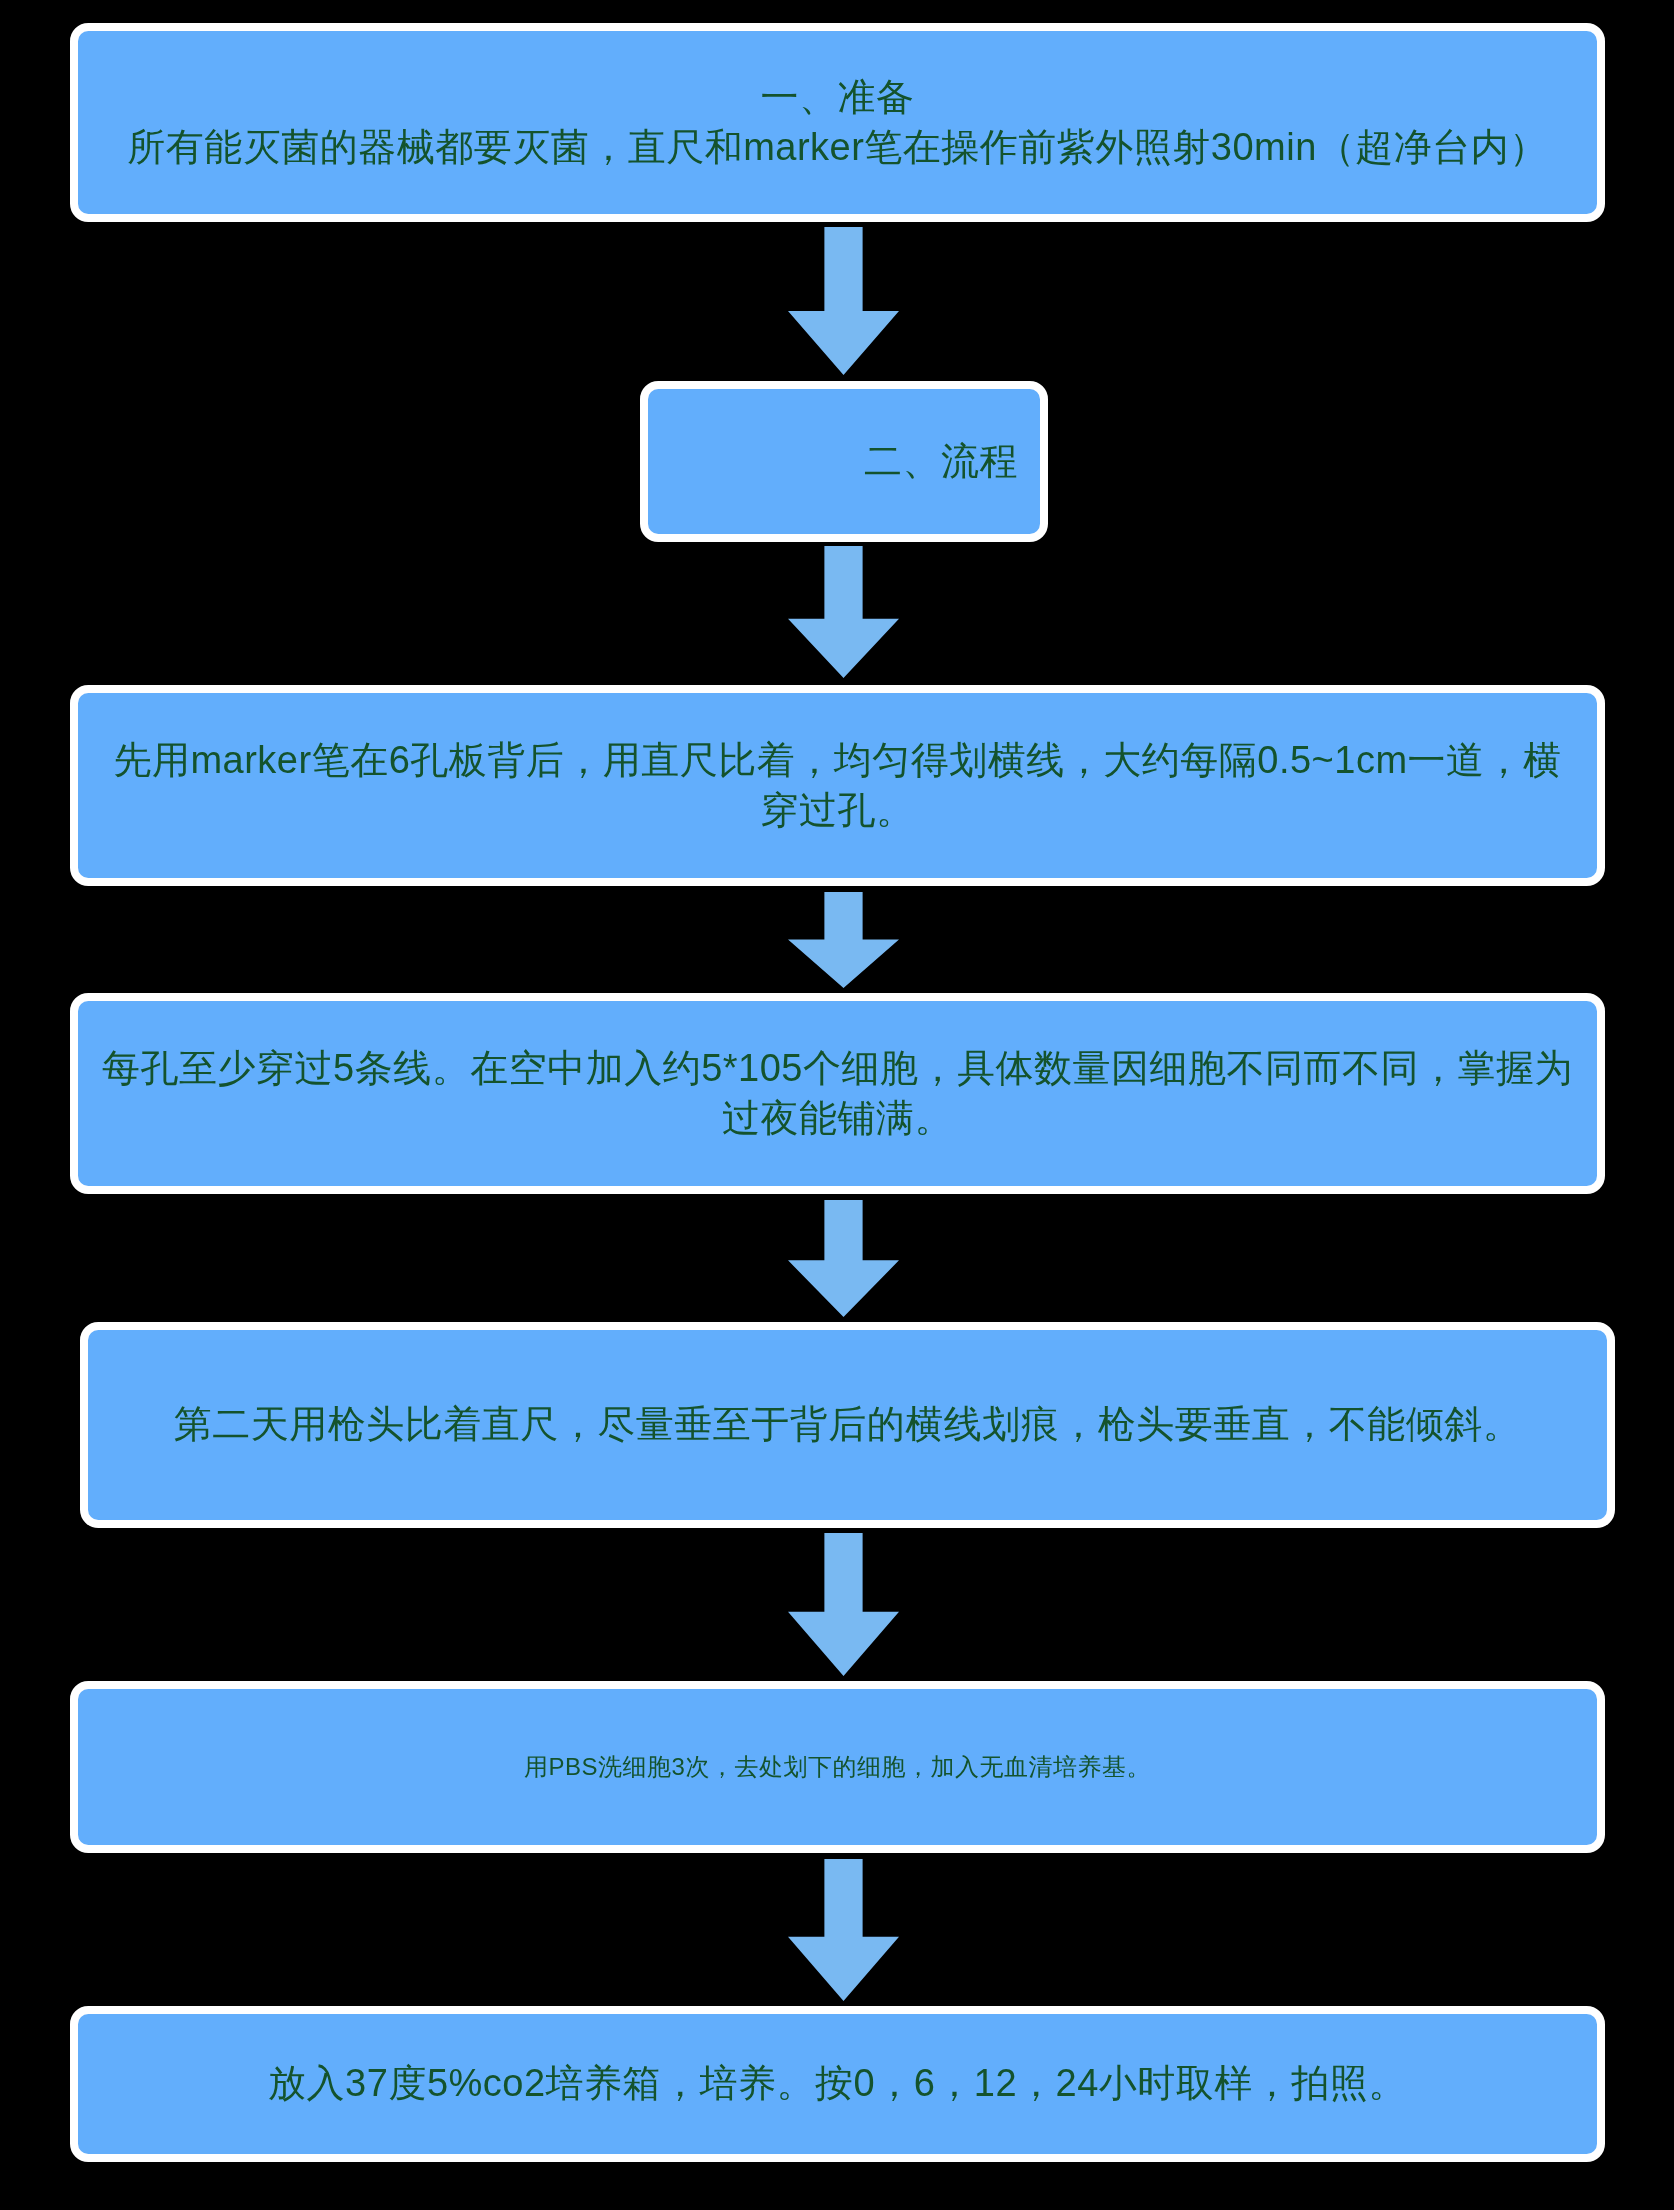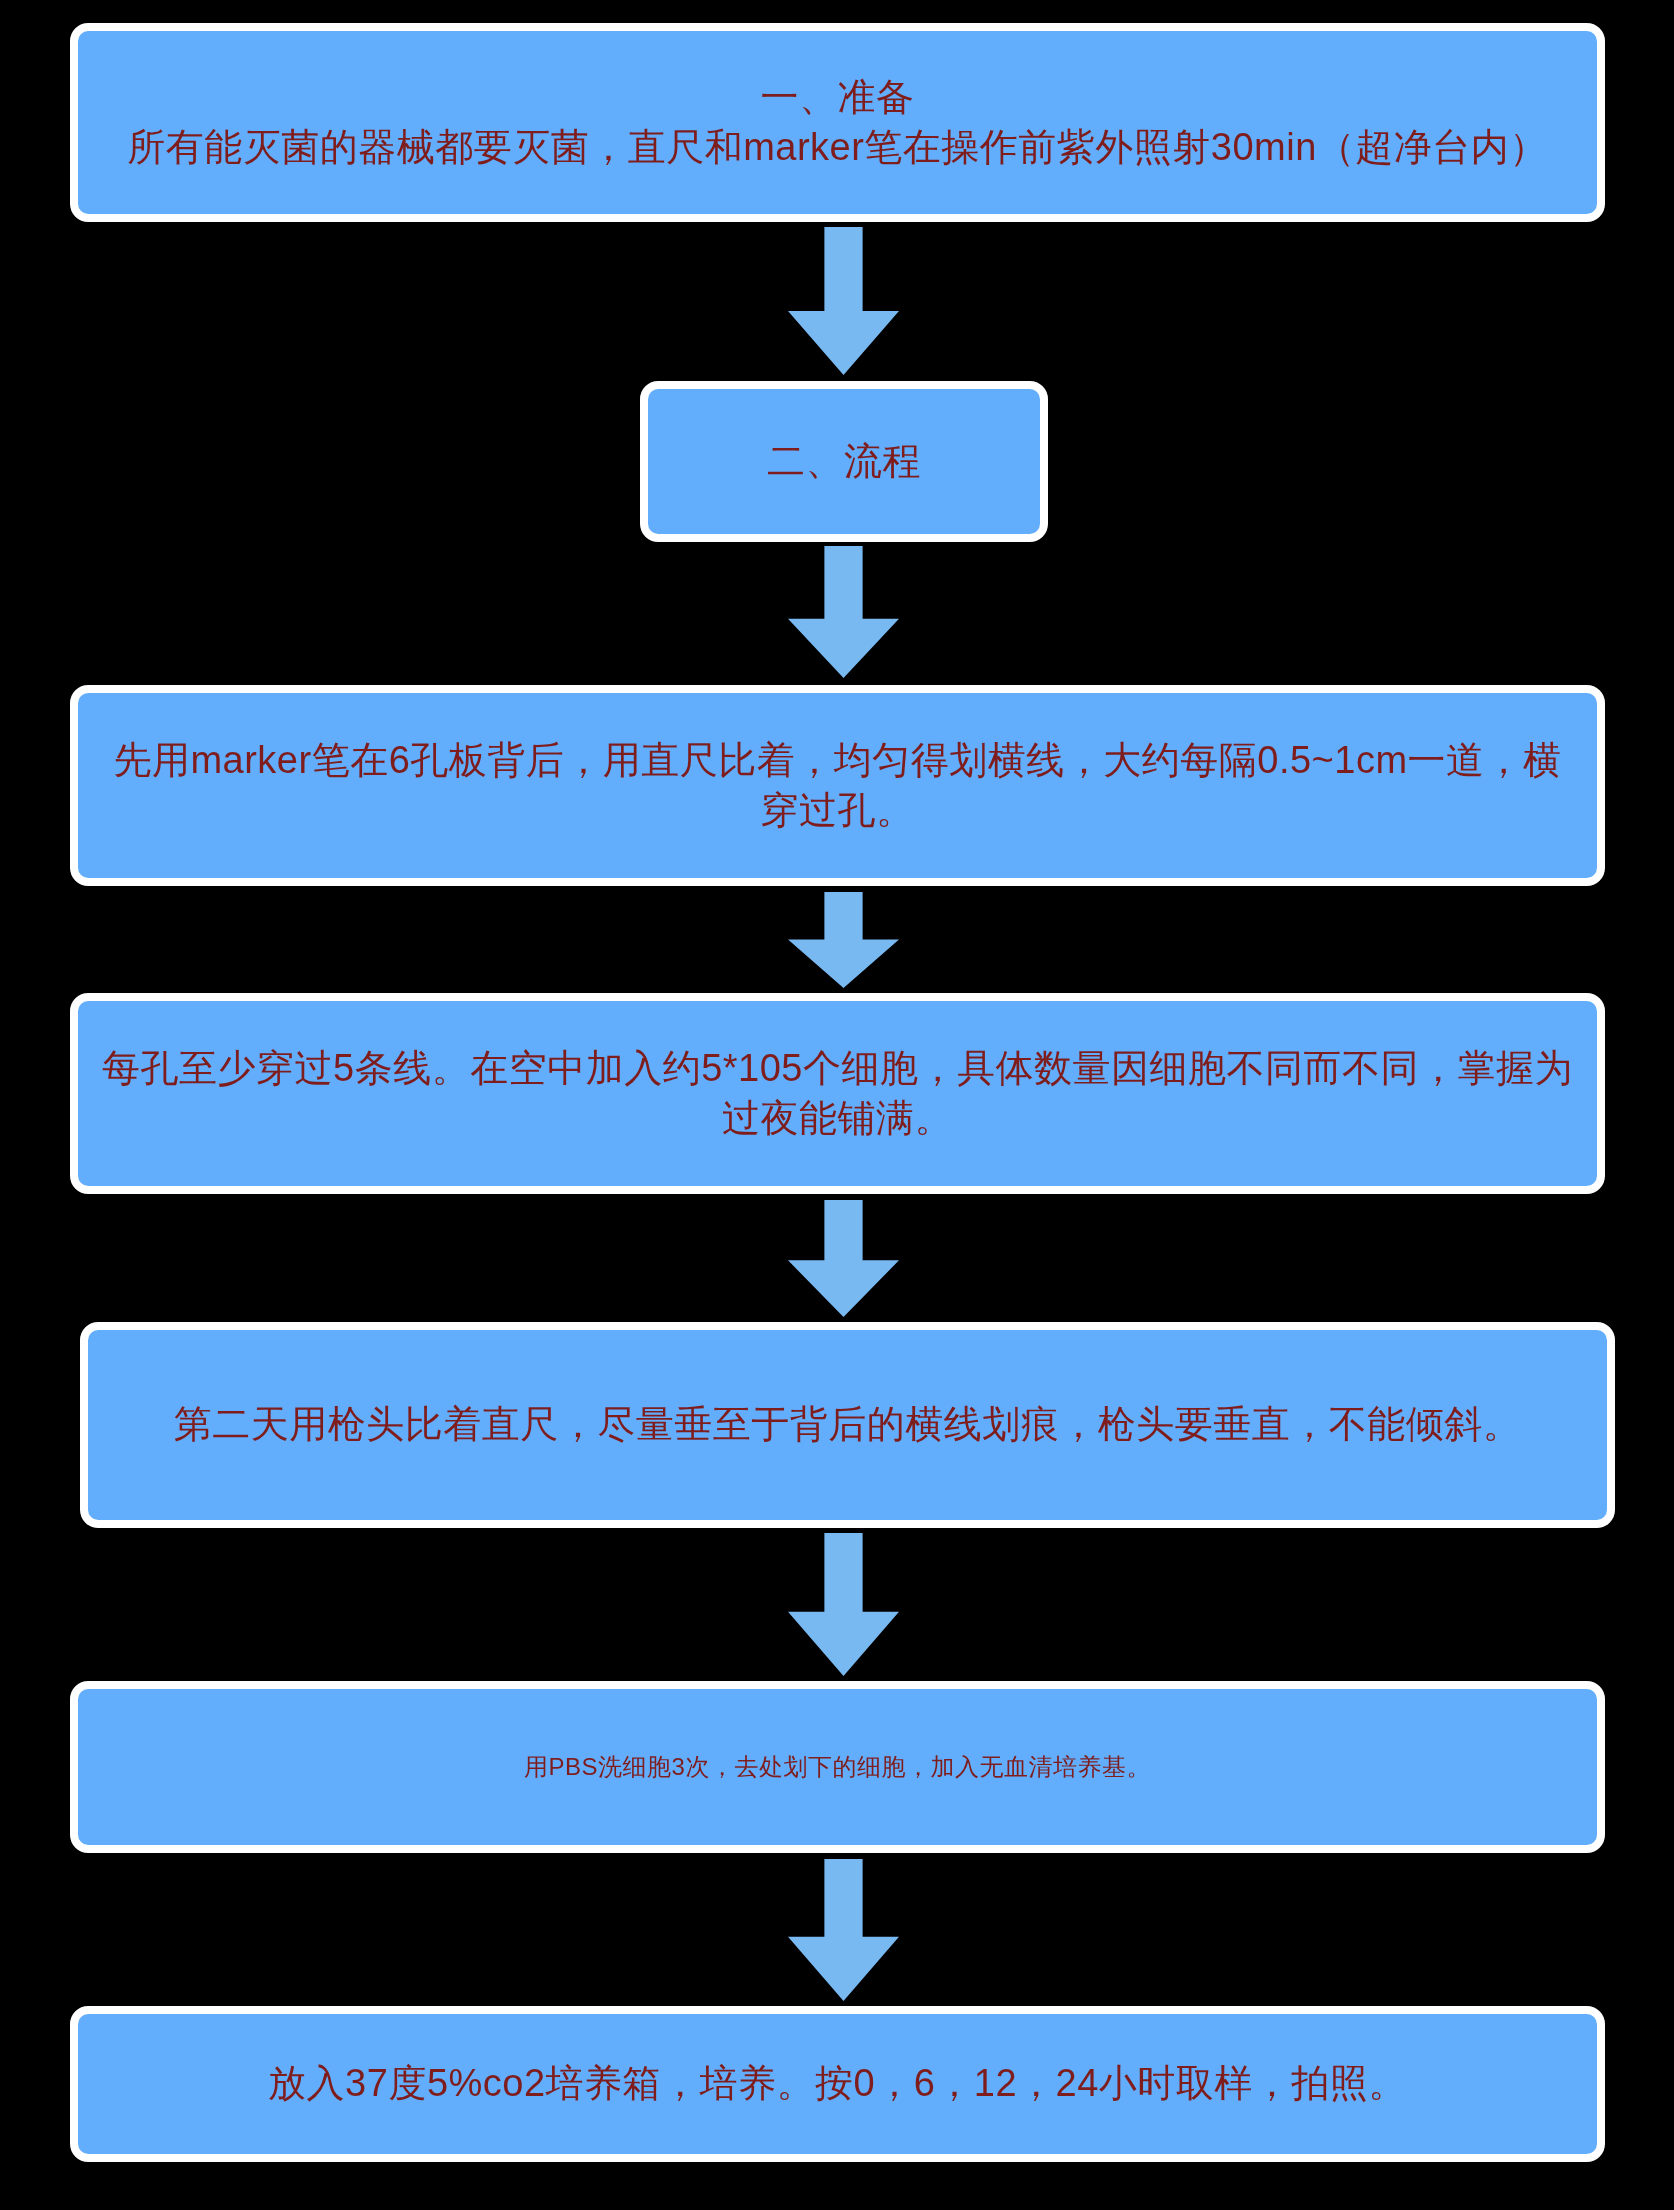--- a/index.html
+++ b/index.html
@@ -25,36 +25,36 @@
   .node {
     position: absolute;
     box-sizing: border-box;
     background: #62AEFC;
     border: 8.2px solid #FFFFFF;
     border-radius: 18.3px;
     display: flex;
     align-items: center;
     justify-content: center;
     text-align: center;
-    color: #7f1d1d;
+    color: #14532d;
     font-weight: 400;
     line-height: 1.30;
     letter-spacing: 0.5px;
     padding: 5.5px 22px;
   }
 
   .node .node-text {
     display: block;
     width: 100%;
     white-space: pre-line;
   }
 
   
   .node-prep      { left: 70px;  top: 23px;   width: 1535px; height: 199px; font-size: 38px; }
-  .node-process   { left: 640px; top: 381px;  width: 408px;  height: 161px; font-size: 38px; }
+  .node-process   { left: 640px; top: 381px;  width: 408px;  height: 161px; font-size: 38px; text-align: right; }
   .node-step1     { left: 70px;  top: 685px;  width: 1535px; height: 201px; font-size: 38px; text-align: center; }
   .node-step2     { left: 70px;  top: 993px; width: 1535px; height: 201px; font-size: 38px; }
   .node-step3     { left: 80px;  top: 1322px; width: 1535px; height: 206px; font-size: 38px; }
   .node-step4     { left: 70px;  top: 1681px; width: 1535px; height: 172px; font-size: 24px; }
   .node-step5     { left: 70px;  top: 2006px; width: 1535px; height: 156px; font-size: 38px; }
 
   
   .arrow {
     position: absolute;
     left: 788px;

